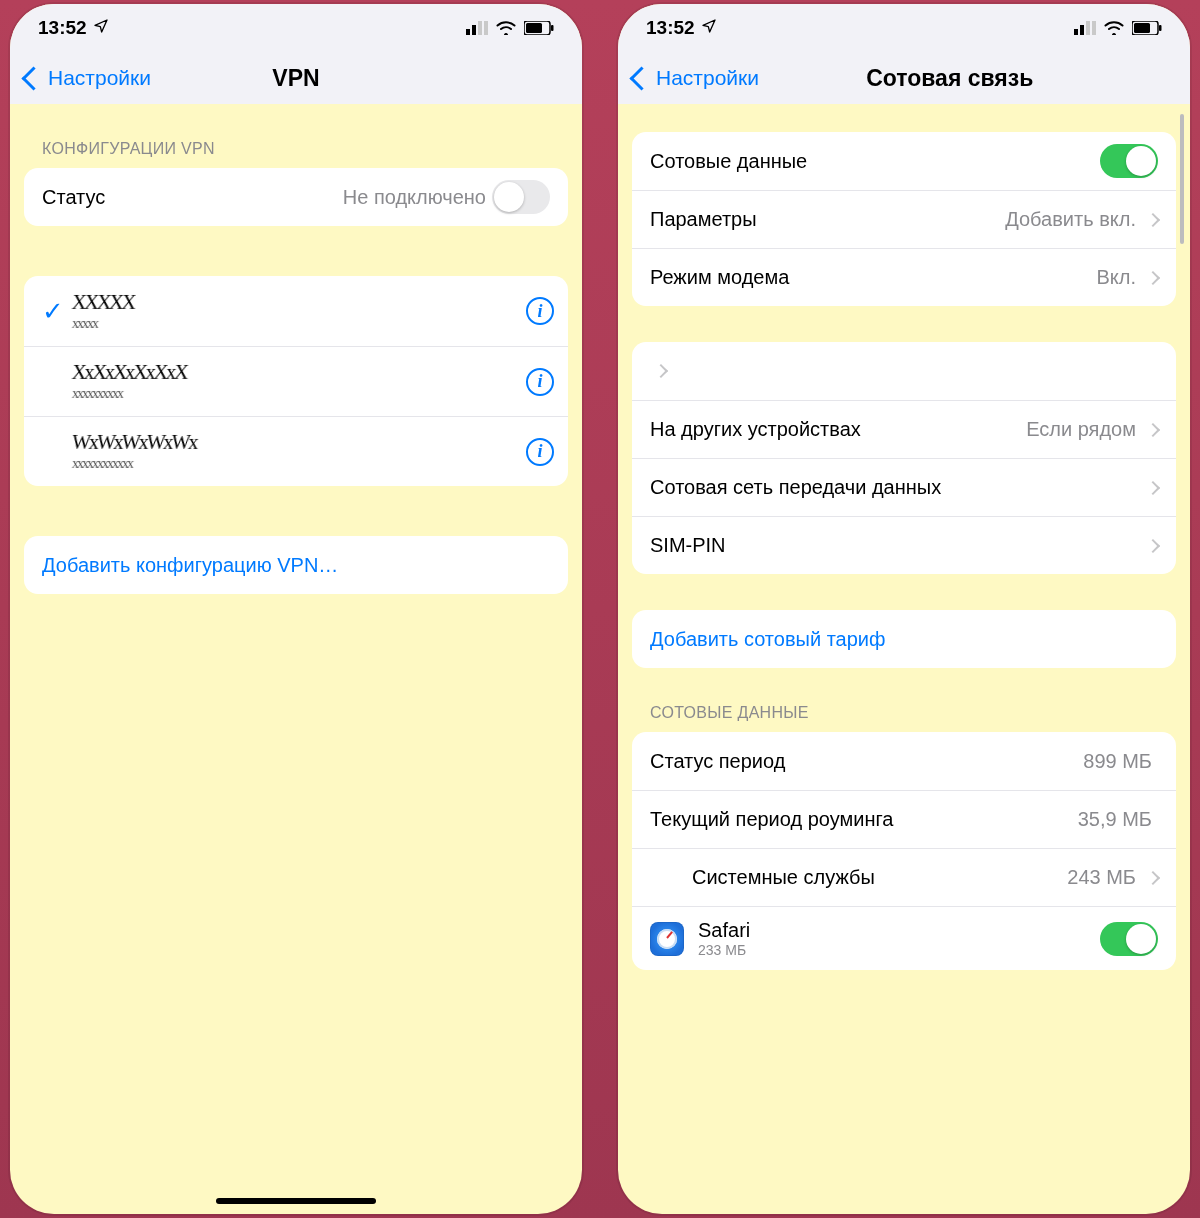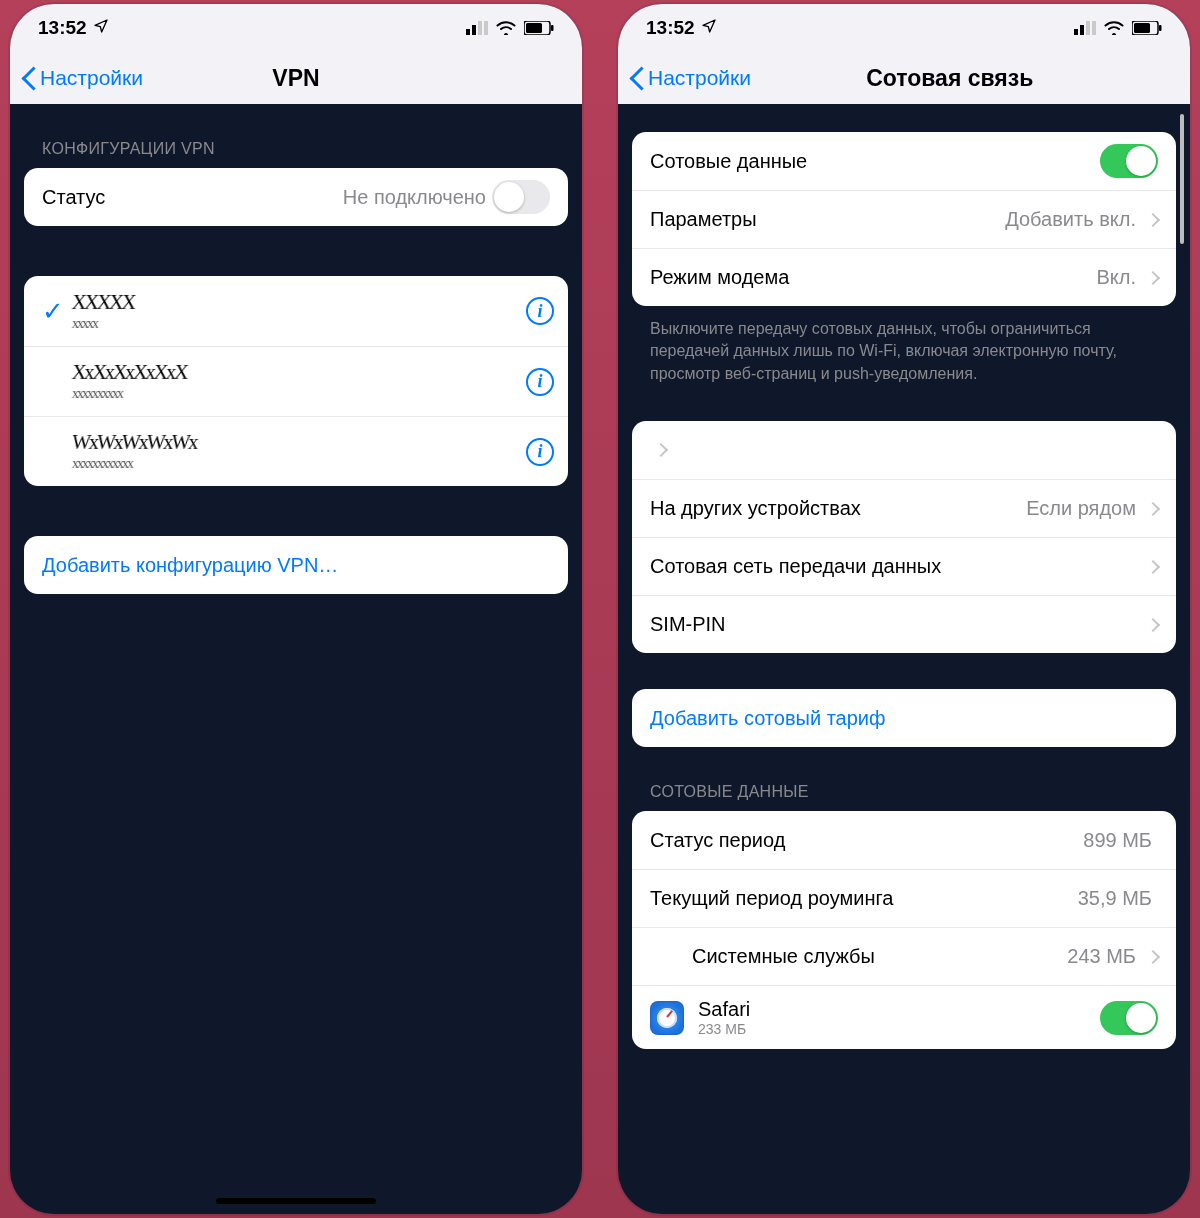--- a/index.html
+++ b/index.html
@@ -4,37 +4,37 @@
 <style>
   * { box-sizing: border-box; margin: 0; padding: 0; }
   body {
     font-family: -apple-system, "Helvetica Neue", Arial, sans-serif;
     background: linear-gradient(180deg, #b4405a 0%, #9e3650 100%);
     width: 1200px; height: 1218px; overflow: hidden;
     display: flex; gap: 36px; padding: 4px 10px;
   }
   .phone {
     width: 600px; height: 1210px;
-    background: #0f172a; border-radius: 44px;
+    background: #fef9c3; border-radius: 44px;
     overflow: hidden; position: relative;
     box-shadow: 0 0 0 2px rgba(0,0,0,.08);
   }
   .statusbar {
     height: 48px; display: flex; align-items: center;
     justify-content: space-between; padding: 0 28px; font-weight: 600;
     background: #f2f2f7; font-size: 19px;
   }
   .sb-left { display: flex; align-items: center; gap: 6px; }
   .sb-right { display: flex; align-items: center; gap: 8px; }
   .sb-right svg { display:block; }
   .navbar {
     height: 52px; display: flex; align-items: center;
     position: relative; padding: 0 10px; background: #f2f2f7;
   }
-  .back { display: flex; align-items: center; color: #007aff; font-size: 21px; gap: 2px;}
+  .back { display: flex; align-items: center; color: #007aff; font-size: 21px; gap: 10px;}
   .chevron-left {
     width: 18px; height: 28px; position: relative;
   }
   .chevron-left::before {
     content:''; position:absolute; width:14px; height:14px;
     border-left:3px solid #007aff; border-bottom:3px solid #007aff;
     transform: rotate(45deg); left:5px; top:6px;
   }
   .navtitle {
     position: absolute; left: 50%; transform: translateX(-50%);
@@ -266,21 +266,20 @@
         <span class="label">Параметры</span>
         <span class="value">Добавить вкл.</span>
         <span class="chevron-right"></span>
       </div>
       <div class="row">
         <span class="label">Режим модема</span>
         <span class="value">Вкл.</span>
         <span class="chevron-right"></span>
       </div>
     </div>
-    <div class="footer-text">Выключите передачу сотовых данных, чтобы ограничиться передачей данных лишь по Wi-Fi, включая электронную почту, просмотр веб-страниц и push-уведомления.</div>
 
     <div class="spacer-sm"></div>
 
     <div class="group">
       <div class="row">
         <span class="chevron-right"></span>
       </div>
       <div class="row">
         <span class="label">На других устройствах</span>
         <span class="value">Если рядом</span>

